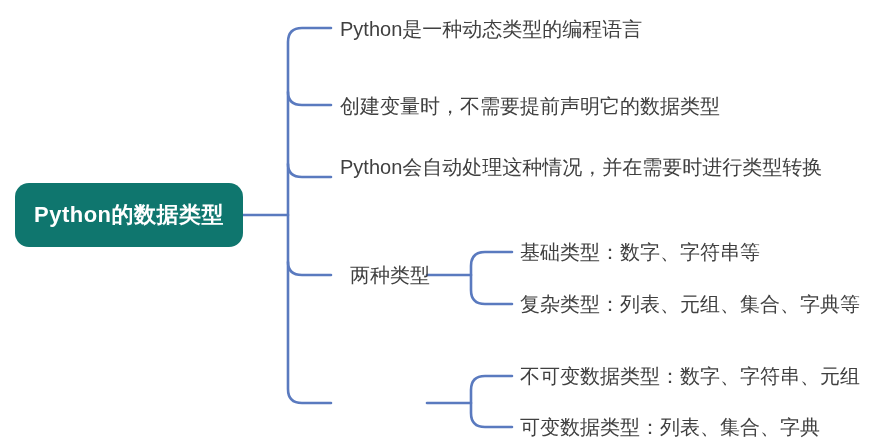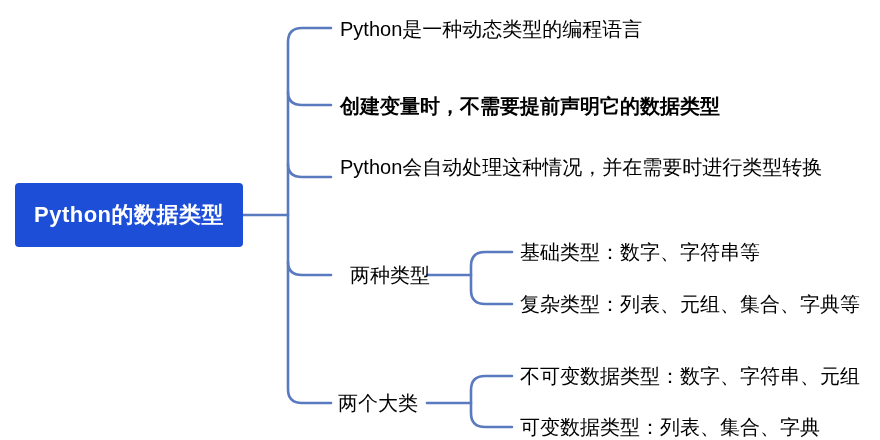--- a/index.html
+++ b/index.html
@@ -27,36 +27,36 @@
     stroke: #5a7abf;
     stroke-width: 2.6;
     stroke-linecap: round;
   }
   .root-node {
     position: absolute;
     left: 15px;
     top: 183px;
     width: 228px;
     height: 64px;
-    background: #1d4ed8;
-    border-radius: 4px;
+    background: #0f766e;
+    border-radius: 14px;
     display: flex;
     align-items: center;
     justify-content: center;
     color: #ffffff;
     font-size: 22px;
     font-weight: 700;
     letter-spacing: 0.5px;
     cursor: default;
   }
   .label {
     position: absolute;
     transform: translateY(-50%);
     white-space: nowrap;
-    color: #000000;
+    color: #404040;
     font-size: 20px;
     line-height: 1;
     cursor: default;
   }
 </style>
 </head>
 <body>
 
 <div class="stage">
 
@@ -74,29 +74,28 @@
     <path d="M512,252 H485 Q471,252 471,266 V290 Q471,304 485,304 H512"></path>
 
     <path d="M427,403 H471"></path>
     <path d="M512,376 H485 Q471,376 471,390 V413 Q471,427 485,427 H512"></path>
   </svg>
 
   <div class="root-node">Python的数据类型</div>
 
   <div class="label" style="left:340px; top:29px;">Python是一种动态类型的编程语言</div>
 
-  <div class="label" style="left:340px; top:106px;font-weight:bold;">创建变量时，不需要提前声明它的数据类型</div>
+  <div class="label" style="left:340px; top:106px;">创建变量时，不需要提前声明它的数据类型</div>
 
   <div class="label" style="left:340px; top:167px;">Python会自动处理这种情况，并在需要时进行类型转换</div>
 
   <div class="label" style="left:338px; top:275px;margin-left:12px;">两种类型</div>
 
   <div class="label" style="left:520px; top:252px;">基础类型：数字、字符串等</div>
 
   <div class="label" style="left:520px; top:304px;">复杂类型：列表、元组、集合、字典等</div>
 
-  <div class="label" style="left:338px; top:403px;">两个大类</div>
 
   <div class="label" style="left:520px; top:427px;">可变数据类型：列表、集合、字典</div>
 
   <div class="label" style="left:520px; top:376px;">不可变数据类型：数字、字符串、元组</div>
 
 </div>
 
 </body></html>

